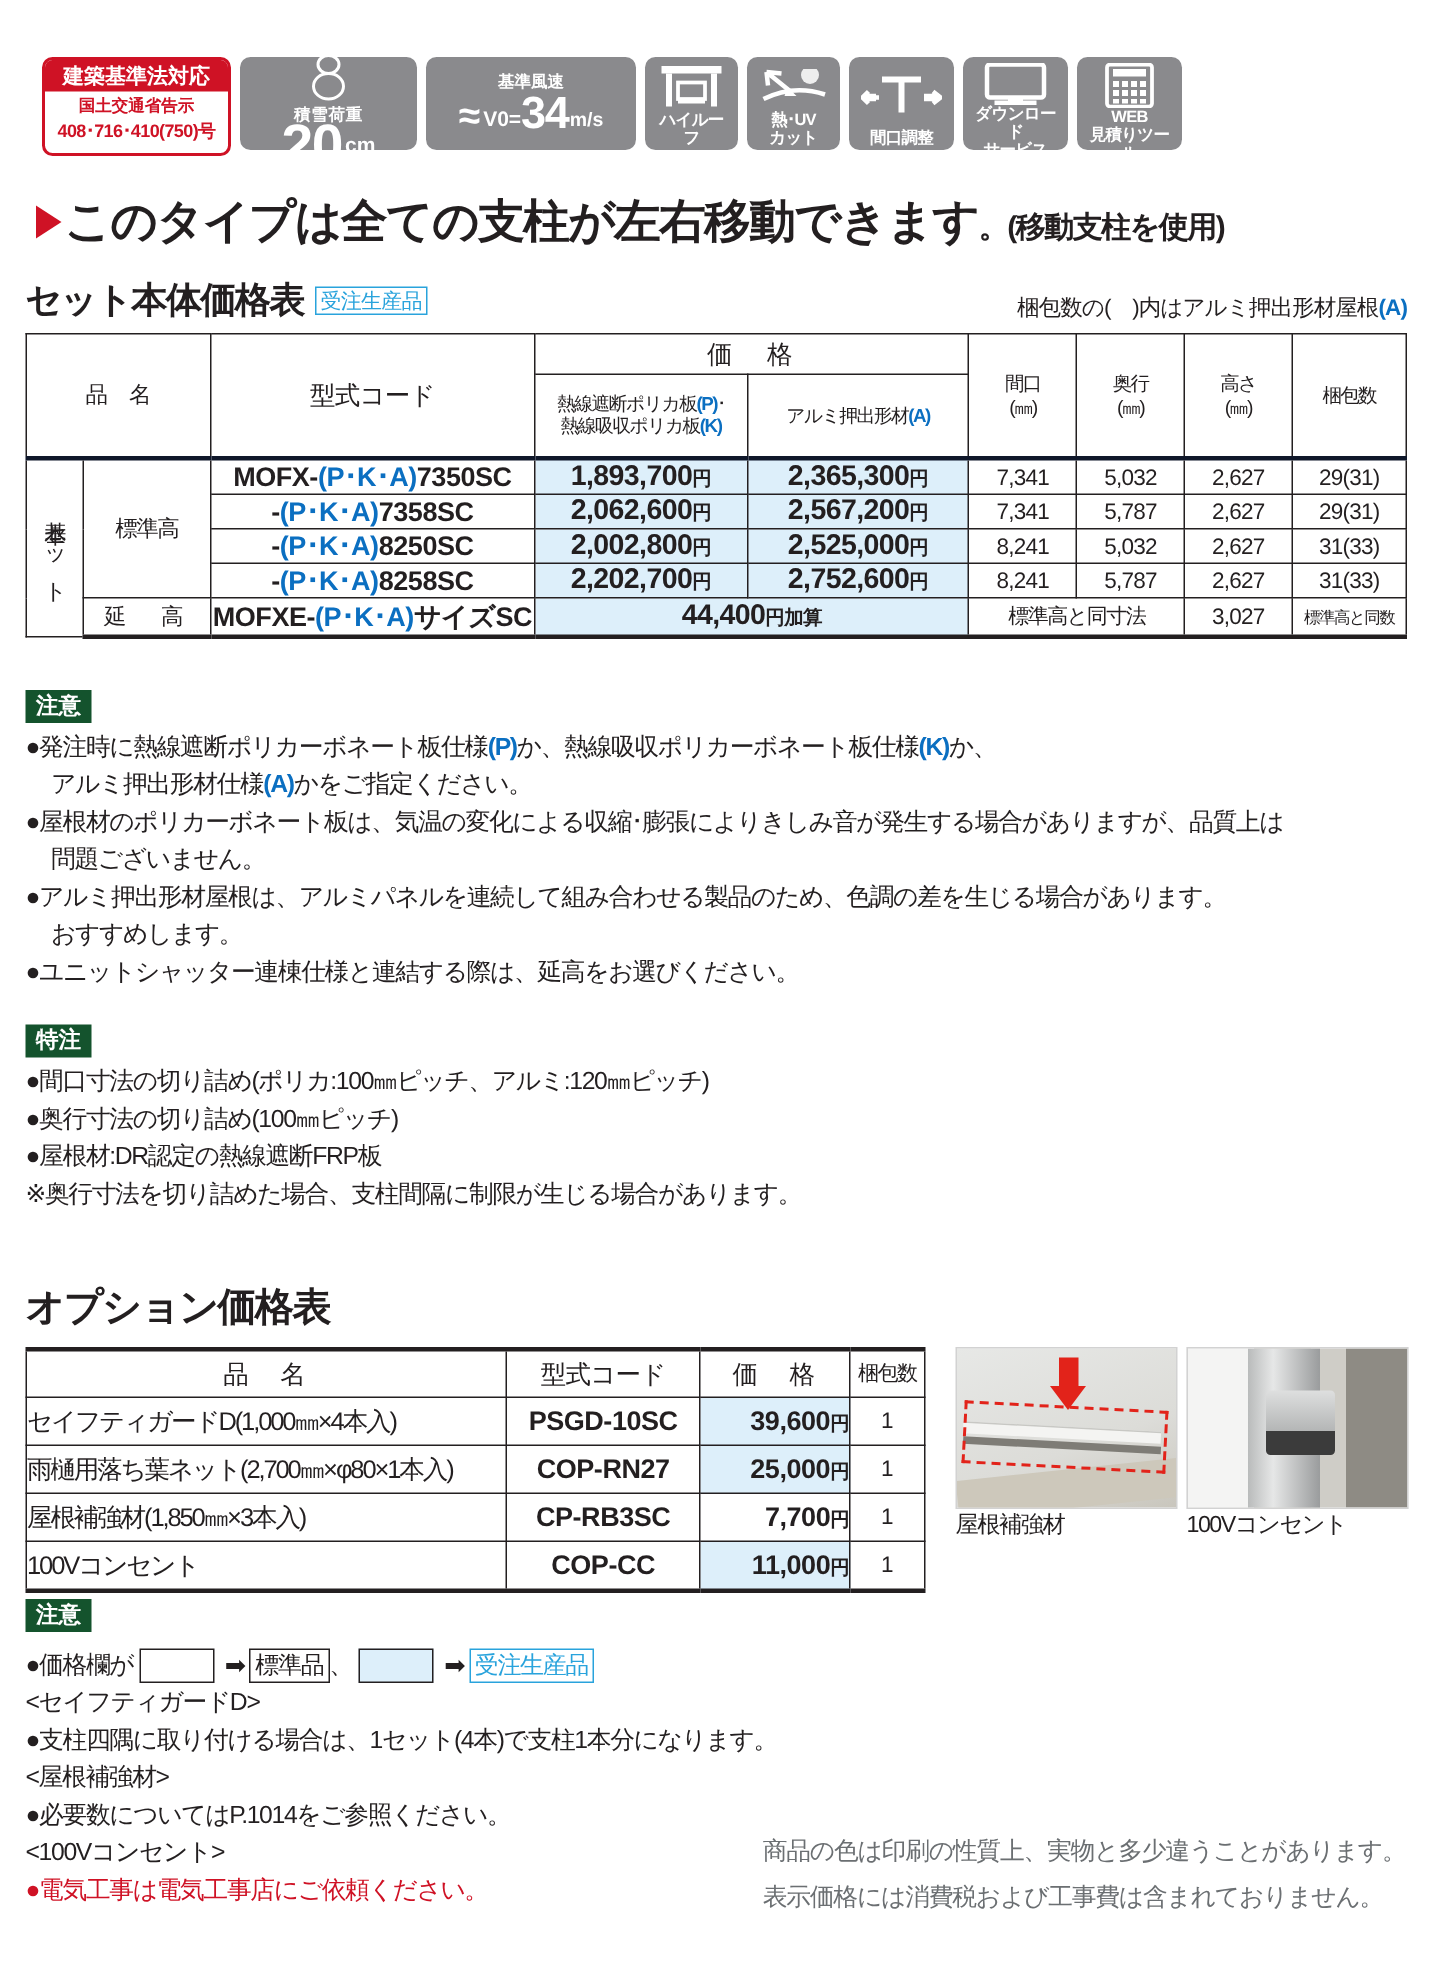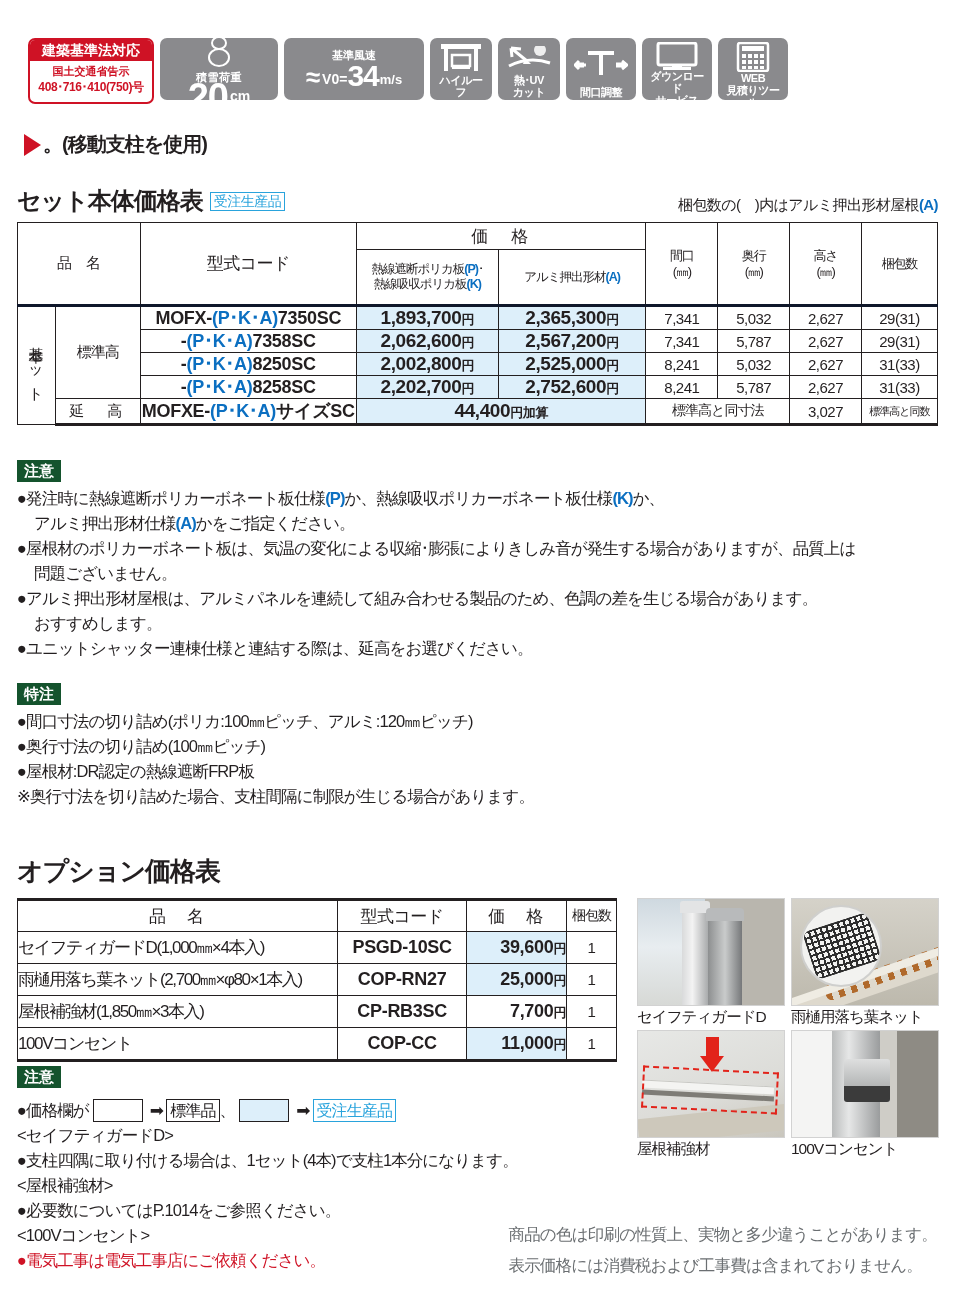--- a/index.html
+++ b/index.html
@@ -282,20 +282,21 @@
           </g>
         </svg>
       </div>
       <div class="cap">WEB</div>
       <div class="cap2">見積りツール</div>
     </div>
   </div>
 
   <div class="headline">
     <span class="tri"></span>
+    <span class="big">このタイプは全ての支柱が左右移動できます</span>
     <span class="sm">。</span>
     <span class="sm">(移動支柱を使用)</span>
   </div>
 
   <div class="sec-title" style="left:17px;top:188px;">
     <span>セット本体価格表</span><span class="made-to-order">受注生産品</span>
   </div>
   <div class="note-right">
     <span>梱包数の(　)内はアルミ押出形材屋根</span><span class="blue">(A)</span>
   </div>
@@ -510,43 +511,20 @@
       <p>●支柱四隅に取り付ける場合は、1セット(4本)で支柱1本分になります。</p>
       <p>&lt;屋根補強材&gt;</p>
       <p>●必要数についてはP.1014をご参照ください。</p>
       <p>&lt;100Vコンセント&gt;</p>
       <p style="color: rgb(207, 18, 37);">●電気工事は電気工事店にご依頼ください。</p>
     </div>
 
   <div class="photos">
     <div class="prow">
       <div class="pcell">
-        <div class="pimg ph1">
-          <div class="wall"></div>
-            <div class="post"></div>
-            <div class="cap1"></div>
-          <div class="post2"></div>
-            <div class="cap2"></div>
-        </div>
-        <div class="pcap">セイフティガードD</div>
-      </div>
-      <div class="pcell">
-        <div class="pimg ph2">
-          <div class="gutter"></div>
-            <div class="leaves"></div>
-            <div class="gutter2"></div>
-          <div class="bub">
-              <div class="mesh"></div>
-            </div>
-        </div>
-        <div class="pcap">雨樋用落ち葉ネット</div>
-      </div>
-    </div>
-    <div class="prow">
-      <div class="pcell">
         <div class="pimg ph3">
           <div class="rail"></div>
             <div class="beam"></div>
             <div class="beam2"></div>
           <div class="dash"></div>
           <div class="arrow-d">
             <div class="stem"></div>
               <div class="head"></div>
           </div>
         </div>

